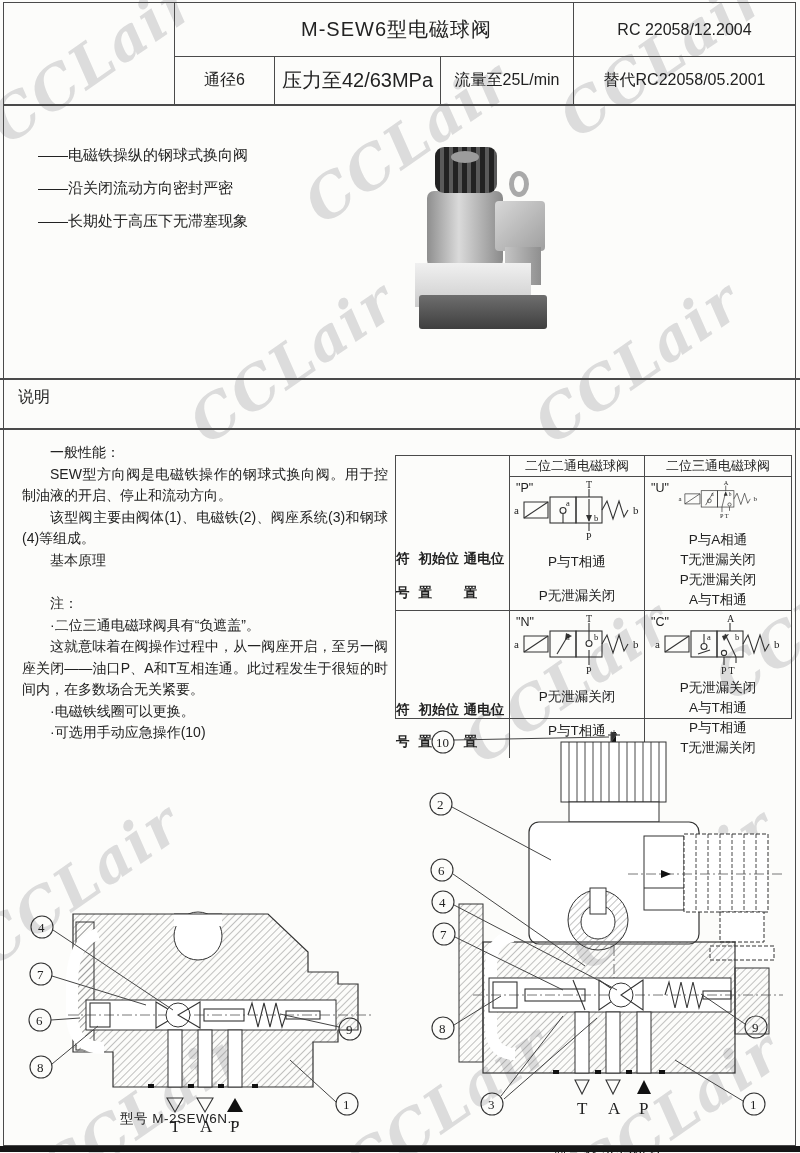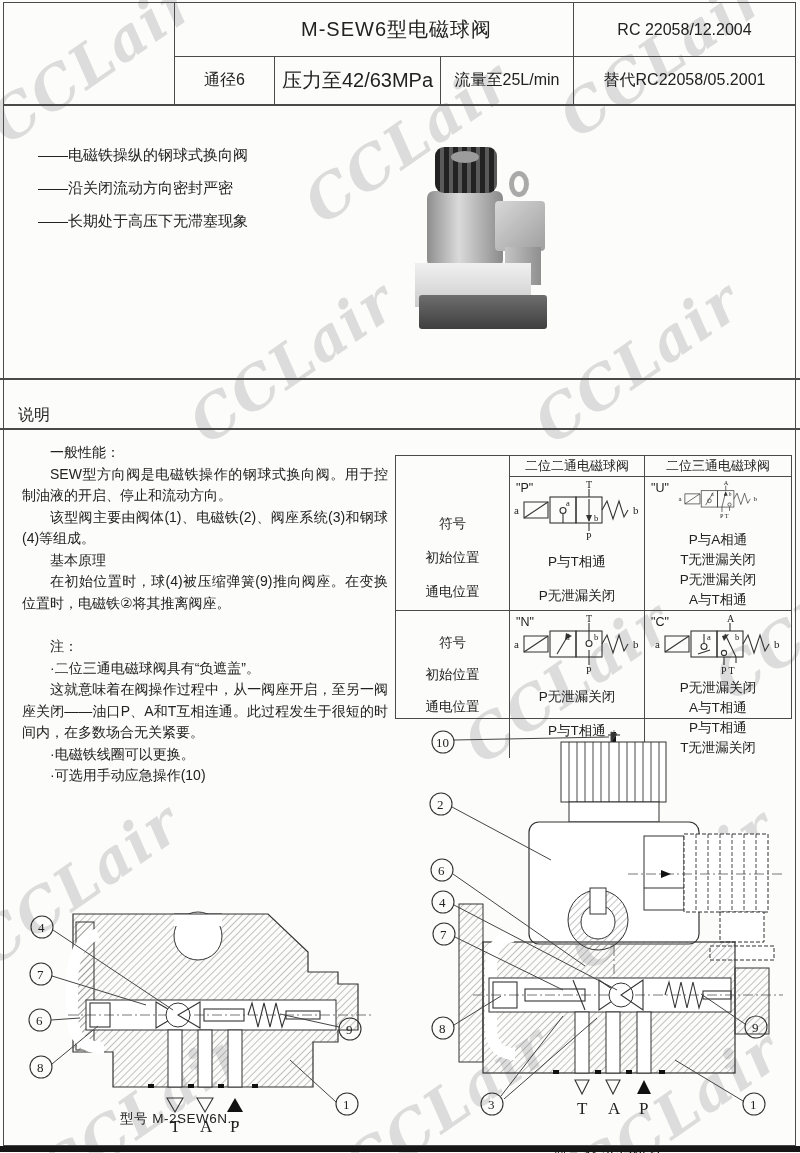--- a/index.html
+++ b/index.html
@@ -44,37 +44,37 @@
   .ph-conn { left:82px; top:58px; width:50px; height:50px; border-radius:4px;
              background:linear-gradient(135deg,#d8d8d8,#9f9f9f); }
   .ph-conn2{ left:92px; top:104px; width:36px; height:38px; background:linear-gradient(90deg,#c4c4c4,#8f8f8f); }
   .ph-body { left:2px; top:120px; width:116px; height:44px; background:linear-gradient(180deg,#f0f0f0,#cccccc); }
   .ph-base { left:6px; top:152px; width:128px; height:34px; border-radius:3px;
              background:linear-gradient(180deg,#6e6e6e,#3f3f3f); }
 
   
   .band-line1 { position:absolute; left:0; top:378px; width:800px; height:1.5px; background:#4a4a4a; z-index:2; }
   .band-line2 { position:absolute; left:0; top:428px; width:800px; height:1.5px; background:#4a4a4a; z-index:2; }
-  .band-title { position:absolute; left:18px; top:405px; font-size:16px; z-index:2; }
+  .band-title { position:absolute; left:18px; top:387px; font-size:16px; z-index:2; }
 
   
   .col-text { position:absolute; left:22px; top:442px; width:366px; font-size:14px;
               line-height:21.5px; text-align:justify; z-index:2; }
   .ind { text-indent:2em; }
   .mt { margin-top:22px; }
 
   
   .st { position:absolute; left:395px; top:455px; width:397px; height:264px;
         border:1.5px solid #4a4a4a; display:grid; grid-template-columns:113px 135px 1fr;
         grid-template-rows:21px 133px auto; font-size:13.5px; z-index:2; }
   .st-c { position:relative; }
   .bl { border-left:1px solid #4a4a4a; }
   .bt { border-top:1px solid #4a4a4a; }
   .st-h { display:flex; align-items:center; justify-content:center; font-size:13px; }
-  .st-lab { display:flex; flex-direction:column; align-items:center; }
+  .st-lab { display:flex; flex-direction:row; align-items:flex-end;font-weight:bold; }
   .st-lab.r1 { padding-top:30px; line-height:34px; }
   .st-lab.r2 { padding-top:16px; line-height:32px; }
   .sym-cell { display:flex; flex-direction:column; align-items:center; }
   .sym-code { position:absolute; left:6px; top:4px; font-size:12.5px; }
   .sym-svg { margin-top:3px; }
   .sym-line { line-height:20px; }
   .g10 { margin-top:10px; } .g14 { margin-top:14px; } .g6 { margin-top:11px; } .g2 { margin-top:2px; }
 
   
   .dwg { position:absolute; z-index:2; }
@@ -136,21 +136,20 @@
 
   <div class="band-line1"></div>
   <div class="band-title">说明</div>
   <div class="band-line2"></div>
 
   <div class="col-text">
     <div class="ind">一般性能：</div>
     <div class="ind">SEW型方向阀是电磁铁操作的钢球式换向阀。用于控制油液的开启、停止和流动方向。</div>
     <div class="ind">该型阀主要由阀体(1)、电磁铁(2)、阀座系统(3)和钢球(4)等组成。</div>
     <div class="ind">基本原理</div>
-    <div class="ind">在初始位置时，球(4)被压缩弹簧(9)推向阀座。在变换位置时，电磁铁②将其推离阀座。</div>
     <div class="ind mt">注：</div>
     <div class="ind">·二位三通电磁球阀具有“负遮盖”。</div>
     <div class="ind">这就意味着在阀操作过程中，从一阀座开启，至另一阀座关闭——油口P、A和T互相连通。此过程发生于很短的时间内，在多数场合无关紧要。</div>
     <div class="ind">·电磁铁线圈可以更换。</div>
     <div class="ind">·可选用手动应急操作(10)</div>
   </div>
 
   <div class="st">
     <div class="st-c"></div>
     <div class="st-c st-h bl" style="border-bottom:1px solid #4a4a4a;">二位二通电磁球阀</div>

